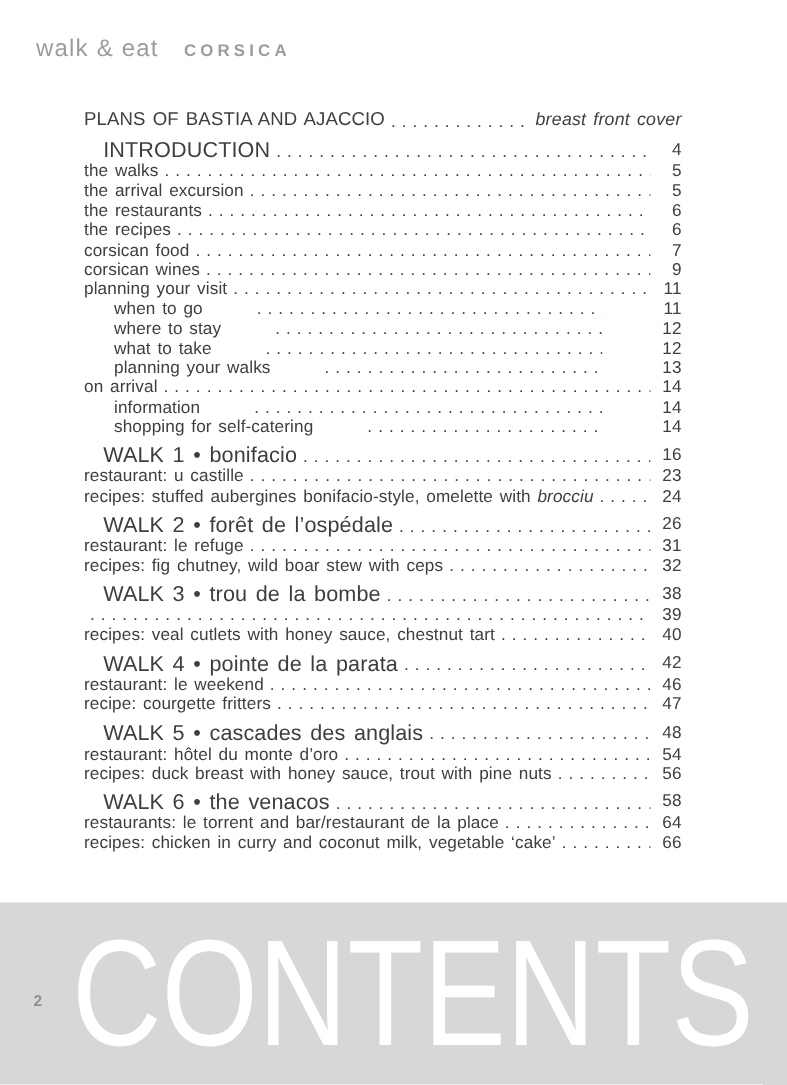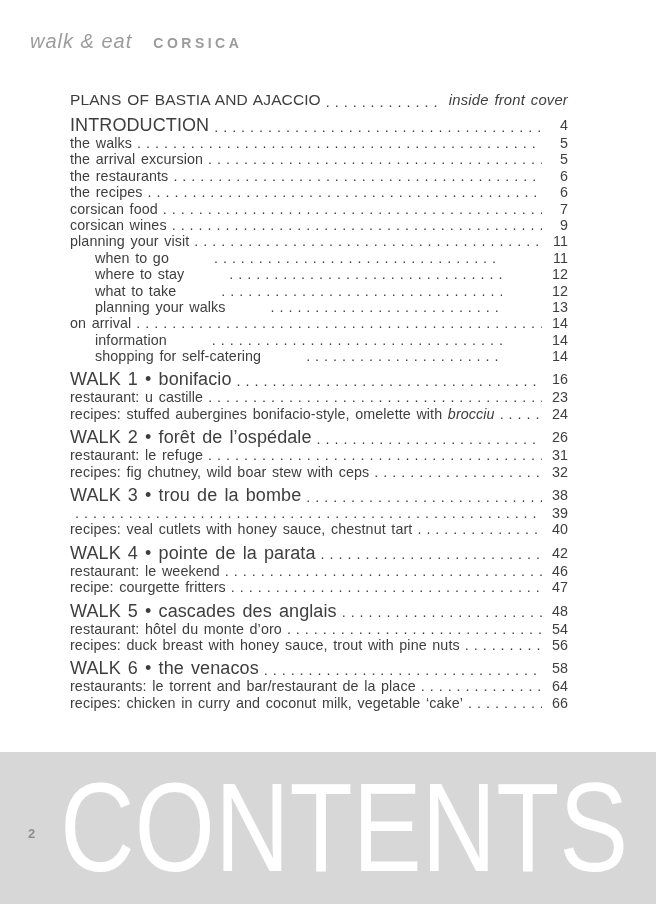--- a/index.html
+++ b/index.html
@@ -20,39 +20,39 @@
     color:var(--text);
   }
   
   .brand{
     position:absolute;left:30px;top:30px;
     display:inline-flex;align-items:baseline;
     color:var(--brand);
     white-space:nowrap;
   }
   .brand-prefix{
-    font-size:20px;font-weight:400;letter-spacing:1px;font-style:italic;
+    font-size:20px;font-weight:400;letter-spacing:1px;
   }
   .brand-title{
     font-size:14px;font-weight:700;letter-spacing:3.5px;margin-left:21px;
   }
   
   .toc{
     position:absolute;left:70px;top:90px;width:498px;
   }
   .toc-row{
     display:flex;align-items:flex-end;
     font-size:14.3px;line-height:16.4px;height:16.4px;
     letter-spacing:0.1px;word-spacing:1.5px;
     white-space:nowrap;
   }
   .toc-row.indent{padding-left:25px;gap:40px;}
   .toc-row.header{
     font-size:18px;line-height:20px;height:20px;
-    margin-top:5px;word-spacing:2px;
+    margin-top:5px;word-spacing:2px;margin-left:16px;
   }
   .toc-row.plans{
     font-size:15.5px;line-height:20px;height:20px;margin-bottom:2px;
   }
   .label{flex:0 0 auto;}
   .label i{font-style:italic;}
   .leader{
     flex:1 1 auto;min-width:0;overflow:hidden;
     font-size:14.3px;line-height:16.4px;
     margin:0 6px 0 5px;
@@ -92,21 +92,21 @@
 
   <header class="brand">
     <span class="brand-prefix">walk &amp; eat</span>
     <span class="brand-title">CORSICA</span>
   </header>
 
   <main class="toc" id="toc">
       <div class="toc-row plans">
         <span class="label">PLANS OF BASTIA AND AJACCIO</span>
         <span class="leader"></span>
-        <span class="pagenum italic-page">inside front cover</span>
+        <span class="pagenum italic-page">breast front cover</span>
       </div>
       <div class="toc-row header">
         <span class="label">INTRODUCTION</span>
         <span class="leader"></span>
         <span class="pagenum">4</span>
       </div>
       <div class="toc-row">
         <span class="label">the walks</span>
         <span class="leader"></span>
         <span class="pagenum">5</span>

